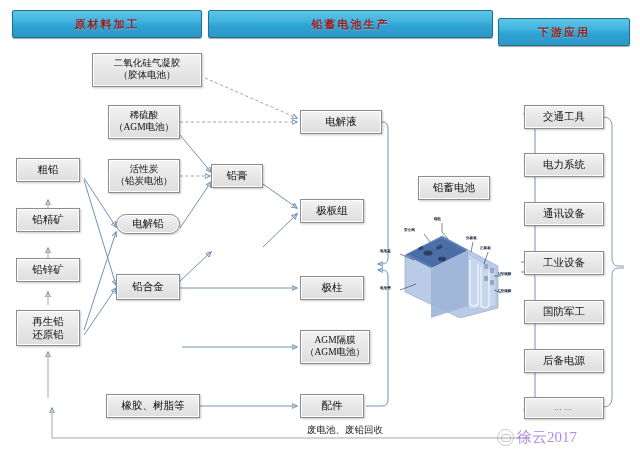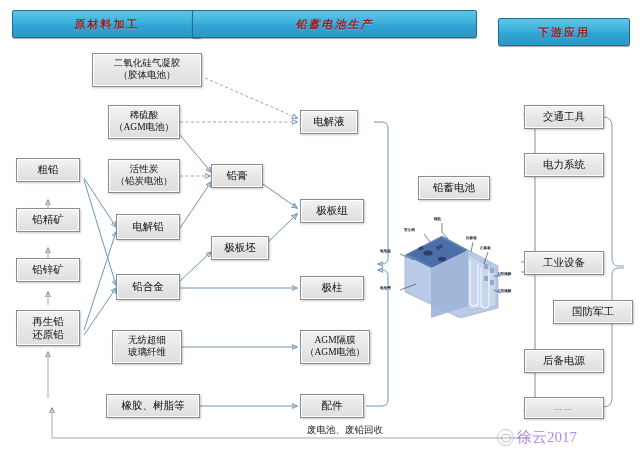--- a/index.html
+++ b/index.html
@@ -20,21 +20,21 @@
     background:linear-gradient(to bottom,#5ec6e8 0%,#3fb2dd 42%,#2fa4d4 55%,#2c97c8 100%);
     box-shadow:0 1px 1px rgba(0,0,0,.35);
     display:flex;align-items:center;justify-content:center;
     color:#9e1b1b;
     font-weight:bold;
     font-size:11px;
     letter-spacing:2px;
     text-shadow:0 1px 0 rgba(255,255,255,.25);
   }
   #banner-raw{left:12px;top:10px;width:188px;}
-  #banner-prod{left:192px;top:10px;width:283px;font-style:italic;}
+  #banner-prod{left:208px;top:10px;width:283px;}
   #banner-down{left:498px;top:10px;width:130px;margin-top:8px;}
 
   
   .node{
     position:absolute;
     box-sizing:border-box;
     border:1px solid #8c8c8c;
     background:linear-gradient(to bottom,#f3f3f3 0%,#e8e8e8 45%,#dedede 100%);
     box-shadow:inset 0 0 0 1px #ffffff, 1px 1px 2px rgba(0,0,0,.22);
     display:flex;align-items:center;justify-content:center;
@@ -155,30 +155,27 @@
   <div class="node" style="left:16px;top:258px;width:64px;height:24px;">铅锌矿</div>
   <div class="node" style="left:16px;top:310px;width:64px;height:36px;">再生铅
 还原铅</div>
 
   <div class="node small" style="left:92px;top:53px;width:110px;height:34px;">二氧化硅气凝胶
 （胶体电池）</div>
   <div class="node small" style="left:108px;top:105px;width:72px;height:34px;">稀硫酸
 （AGM电池）</div>
   <div class="node small" style="left:108px;top:159px;width:72px;height:34px;">活性炭
 （铅炭电池）</div>
-  <div class="node" style="left:116px;top:214px;width:64px;height:26px;">电解铅</div>
+  <div class="node" style="left:116px;top:214px;width:64px;height:20px;border-radius:10px;">电解铅</div>
   <div class="node" style="left:116px;top:274px;width:64px;height:26px;">铅合金</div>
-  <div class="node small" style="left:112px;top:330px;width:70px;height:34px;">无纺超细
-玻璃纤维</div>
   <div class="node" style="left:106px;top:394px;width:94px;height:24px;">橡胶、树脂等</div>
 
-  <div class="node" style="left:300px;top:110px;width:58px;height:24px;">电解液</div>
+  <div class="node" style="left:300px;top:110px;width:82px;height:24px;">电解液</div>
   <div class="node" style="left:211px;top:164px;width:52px;height:24px;">铅膏</div>
   <div class="node" style="left:300px;top:199px;width:64px;height:24px;font-family:Liberation Serif, serif;">极板组</div>
-  <div class="node" style="left:211px;top:236px;width:58px;height:24px;">极板坯</div>
   <div class="node" style="left:300px;top:276px;width:64px;height:24px;">极柱</div>
   <div class="node small" style="left:300px;top:330px;width:70px;height:34px;">AGM隔膜
 （AGM电池）</div>
   <div class="node" style="left:300px;top:394px;width:64px;height:24px;">配件</div>
 
   <div class="node" style="left:418px;top:176px;width:72px;height:24px;">铅蓄电池</div>
 
   <div id="battery-photo">
     <svg width="118" height="98" viewBox="0 0 118 98">
 
@@ -220,22 +217,23 @@
     <span class="blabel" style="left:-18px;top:29px;">电池盖</span>
     <span class="blabel" style="left:-18px;top:66px;">电池壳</span>
     <span class="blabel" style="left:68px;top:16px;">负极板</span>
     <span class="blabel" style="left:82px;top:26px;">正极板</span>
     <span class="blabel" style="left:100px;top:52px;">U型隔膜</span>
     <span class="blabel" style="left:100px;top:69px;">C型隔膜</span>
   </div>
 
   <div class="node" style="left:524px;top:105px;width:80px;height:24px;">交通工具</div>
   <div class="node" style="left:524px;top:153px;width:80px;height:24px;">电力系统</div>
+  <div class="node" style="left:524px;top:202px;width:80px;height:24px;">通讯设备</div>
   <div class="node" style="left:524px;top:251px;width:80px;height:24px;">工业设备</div>
-  <div class="node" style="left:524px;top:300px;width:80px;height:24px;margin-left:29px;">国防军工</div>
+  <div class="node" style="left:524px;top:300px;width:80px;height:24px;">国防军工</div>
   <div class="node" style="left:524px;top:349px;width:80px;height:24px;">后备电源</div>
   <div class="node tiny" style="left:524px;top:397px;width:80px;height:22px;">……</div>
 
   <div id="recycle-caption">废电池、废铅回收</div>
 
   <div id="watermark">
     <span class="wm-logo"></span>
     <span class="wm-text">徐云2017</span>
   </div>
 

